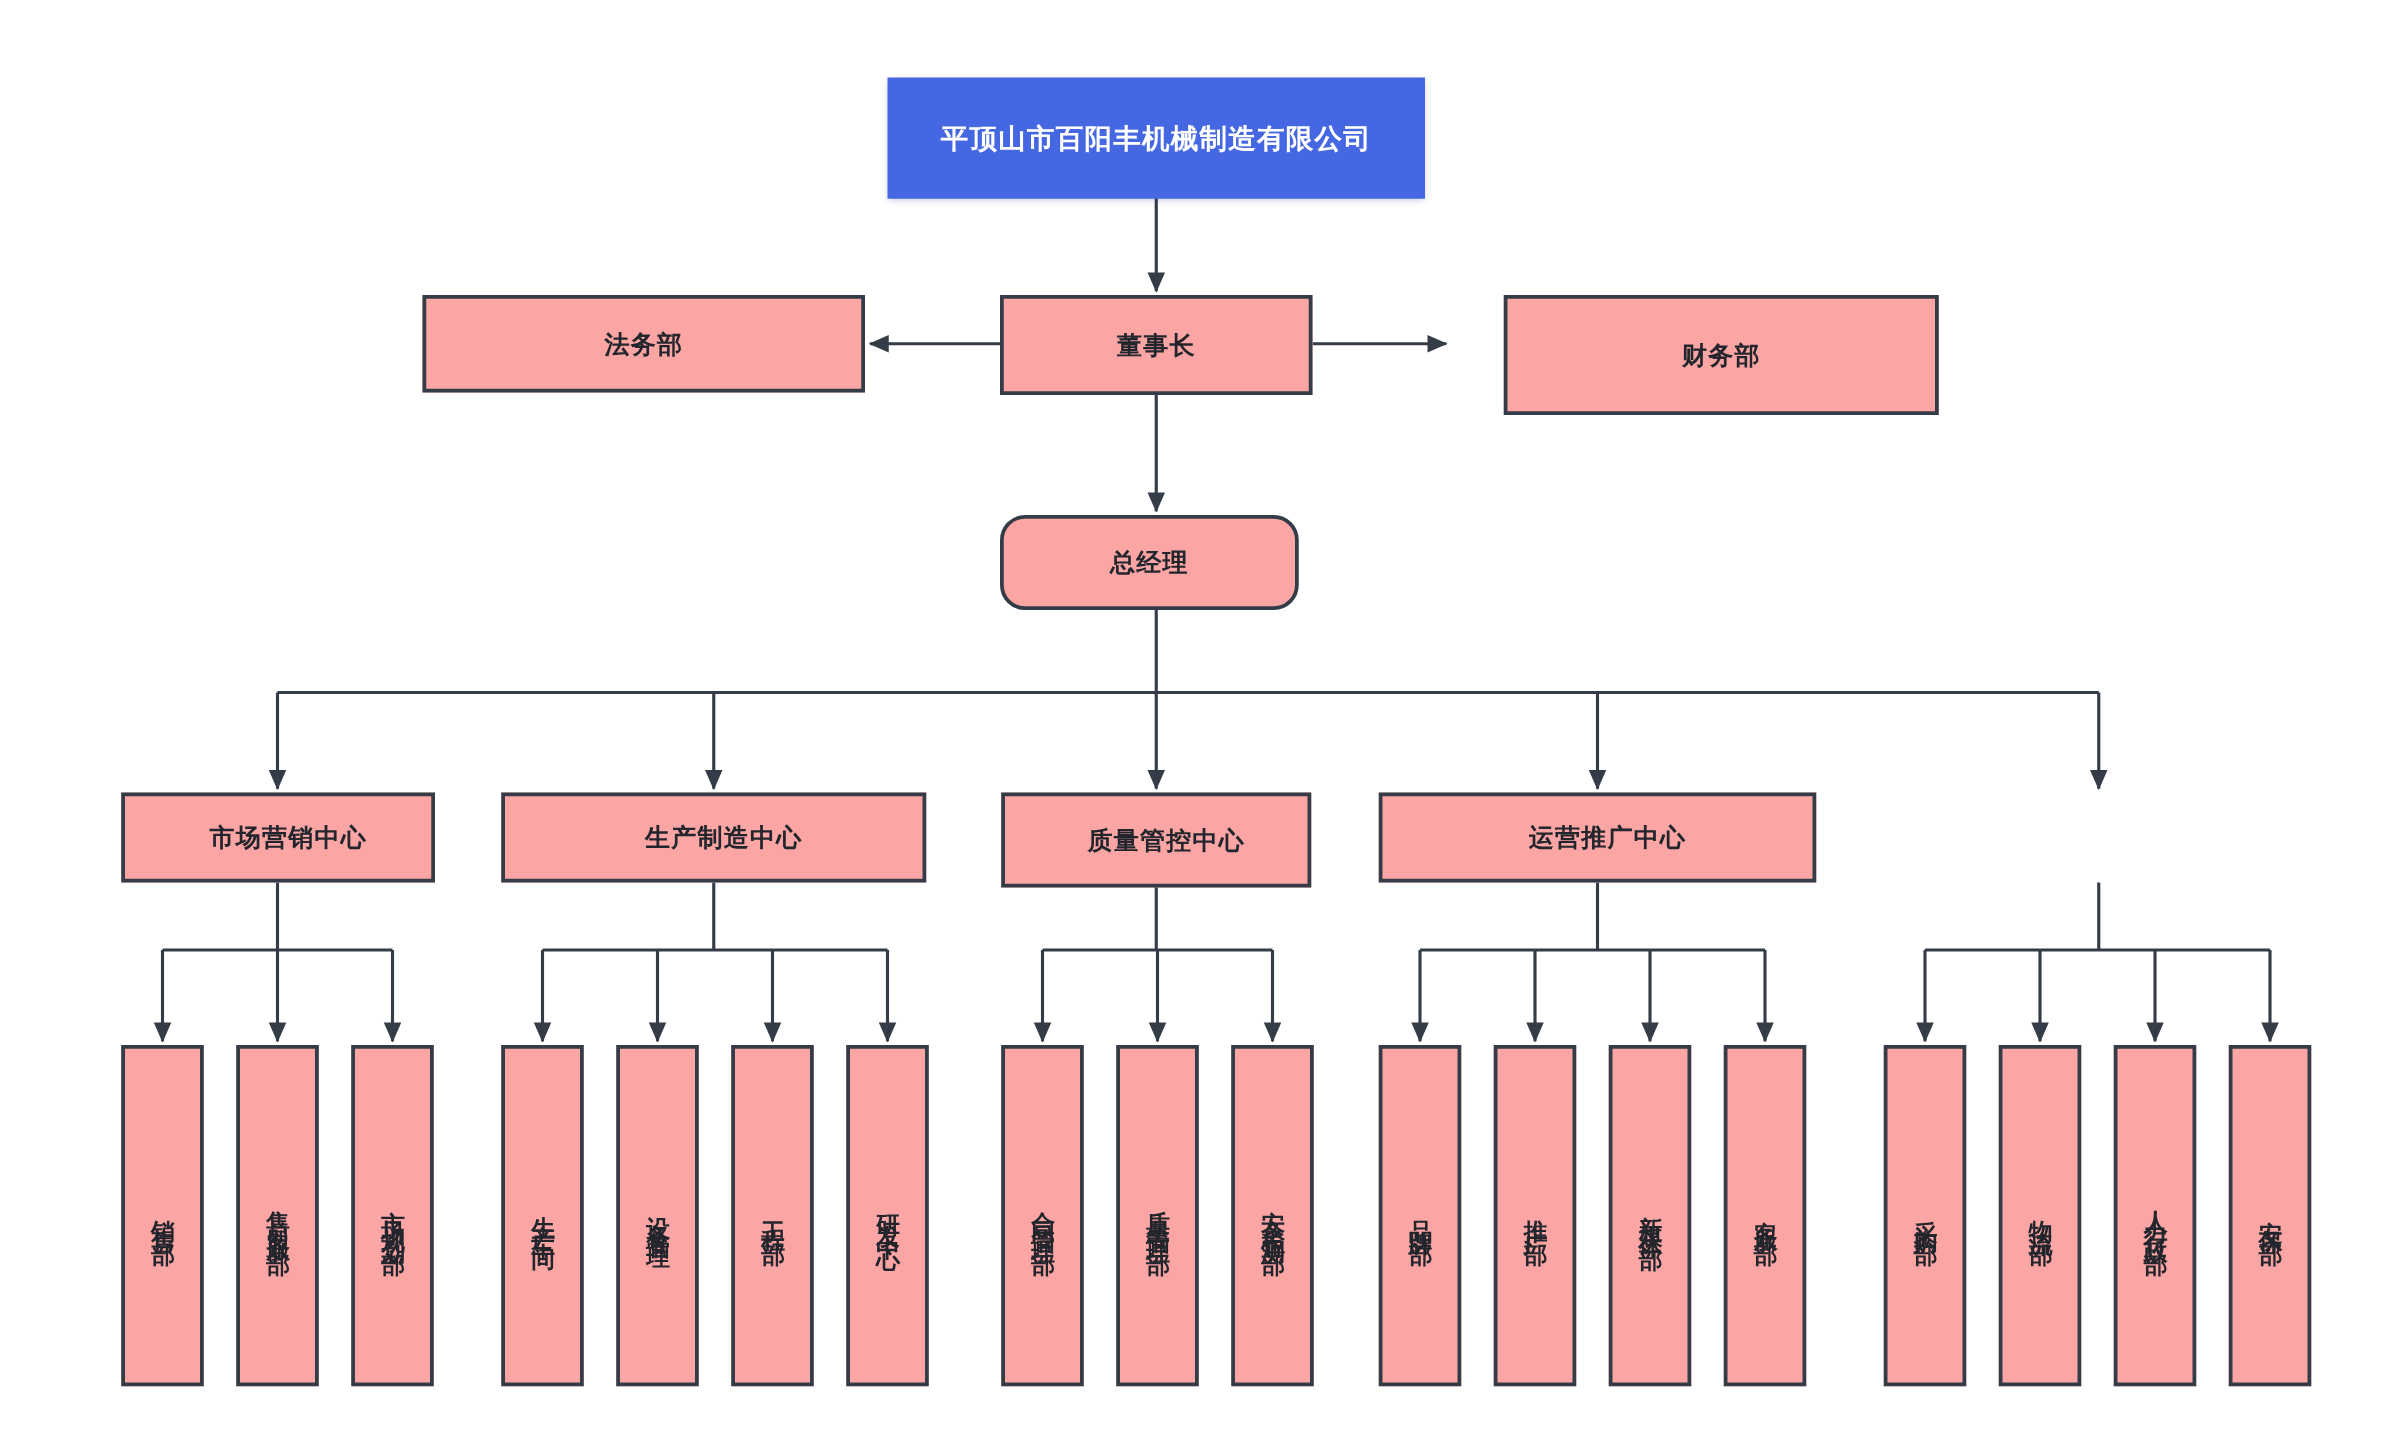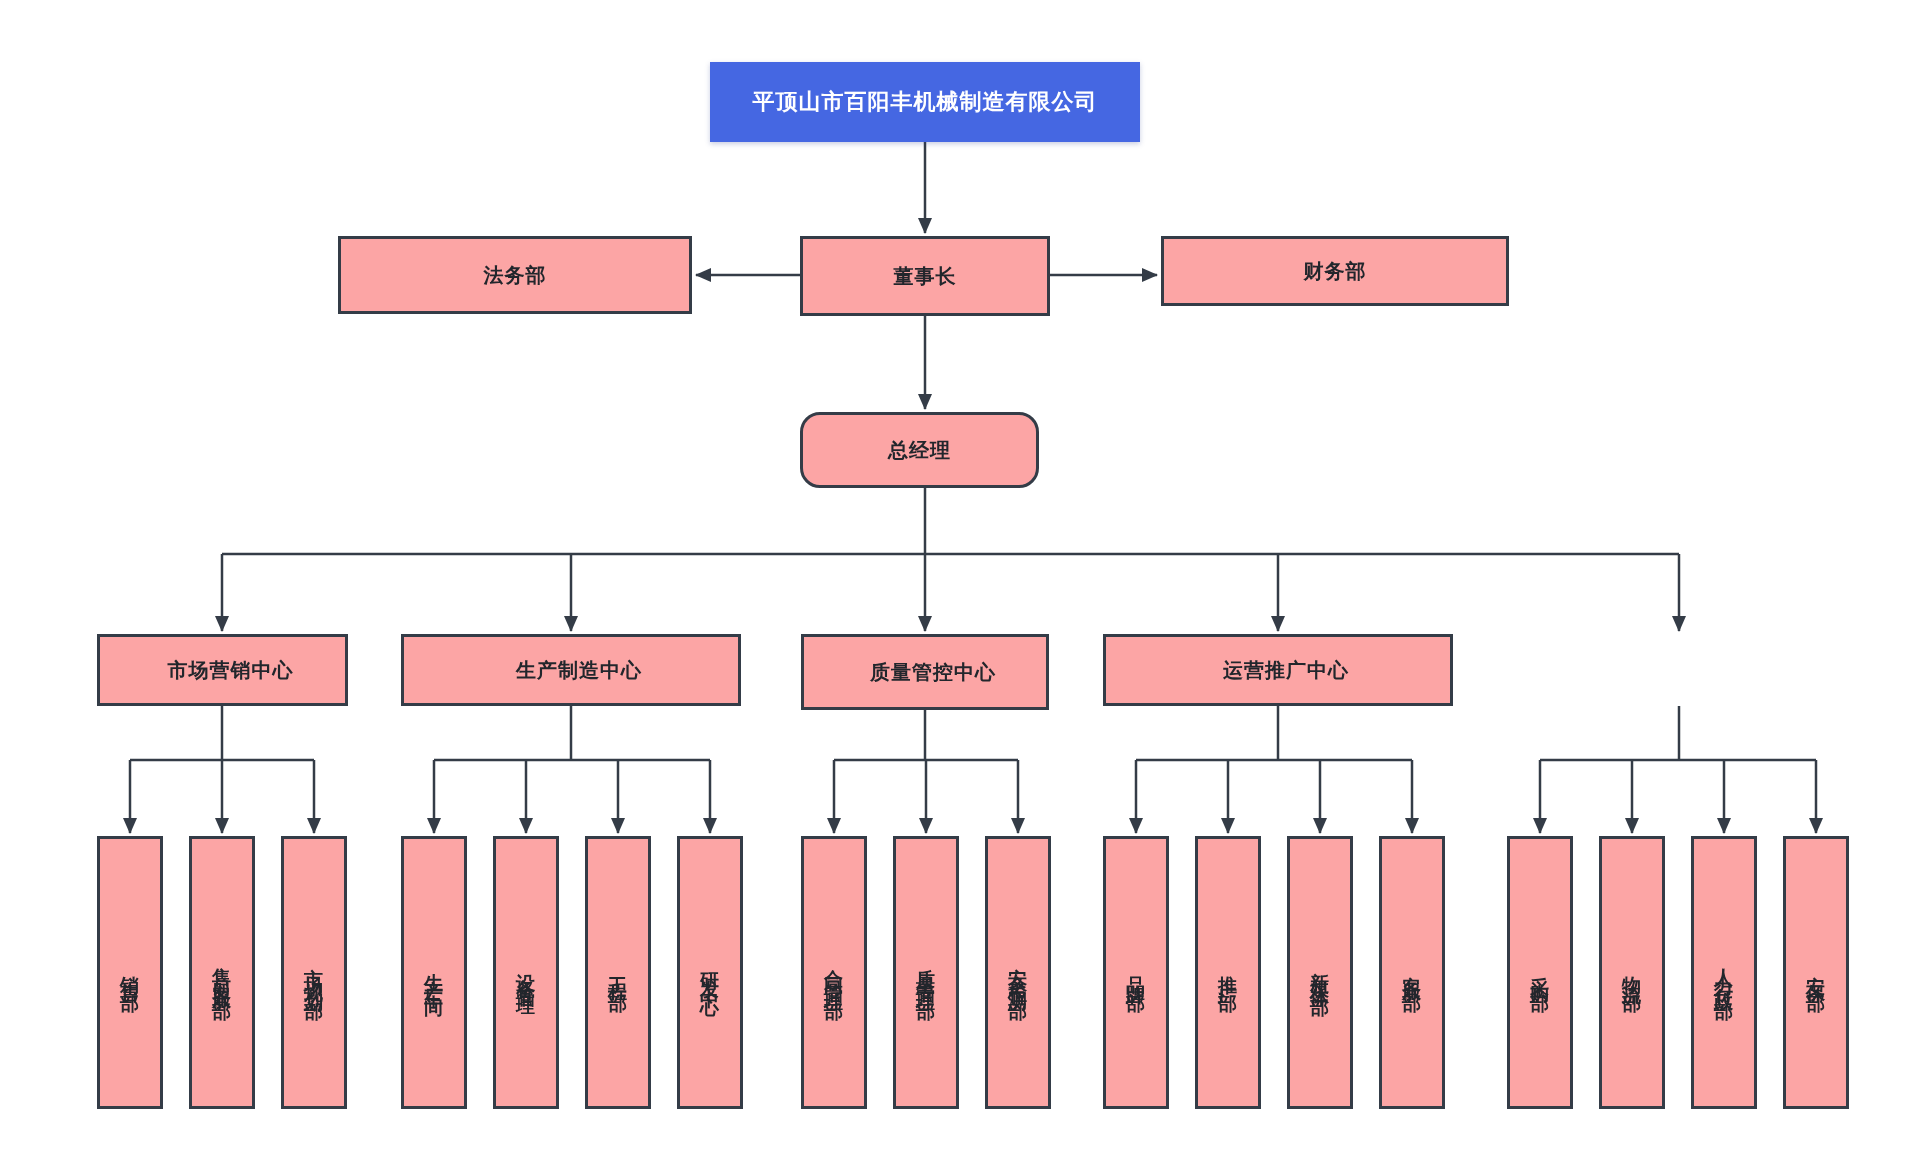--- a/index.html
+++ b/index.html
@@ -75,31 +75,31 @@
     <line x1="1136" y1="760" x2="1136" y2="833" marker-end="url(#arr)"></line>
     <line x1="1228" y1="760" x2="1228" y2="833" marker-end="url(#arr)"></line>
     <line x1="1320" y1="760" x2="1320" y2="833" marker-end="url(#arr)"></line>
     <line x1="1412" y1="760" x2="1412" y2="833" marker-end="url(#arr)"></line>
     <line x1="1540" y1="760" x2="1540" y2="833" marker-end="url(#arr)"></line>
     <line x1="1632" y1="760" x2="1632" y2="833" marker-end="url(#arr)"></line>
     <line x1="1724" y1="760" x2="1724" y2="833" marker-end="url(#arr)"></line>
     <line x1="1816" y1="760" x2="1816" y2="833" marker-end="url(#arr)"></line>
   </svg>
 
-  <div class="node root" style="left:710px;top:62px;width:430px;height:80px;">
+  <div class="node root" style="left:710px;top:62px;width:430px;height:97px;">
     <span>平顶山市百阳丰机械制造有限公司</span>
   </div>
 
   <div class="node row" style="left:338px;top:236px;width:354px;height:78px;">
     <span>法务部</span>
   </div>
   <div class="node row" style="left:800px;top:236px;width:250px;height:80px;">
     <span>董事长</span>
   </div>
-  <div class="node row" style="left:1161px;top:236px;width:348px;height:70px;">
+  <div class="node row" style="left:1203px;top:236px;width:348px;height:96px;">
     <span>财务部</span>
   </div>
 
   <div class="node row" style="left:800px;top:412px;width:239px;height:76px;border-radius:20px;">
     <span>总经理</span>
   </div>
 
   <div class="node center" style="left:97px;top:634px;width:251px;height:72px;">
     <span>市场营销中心</span>
   </div>

